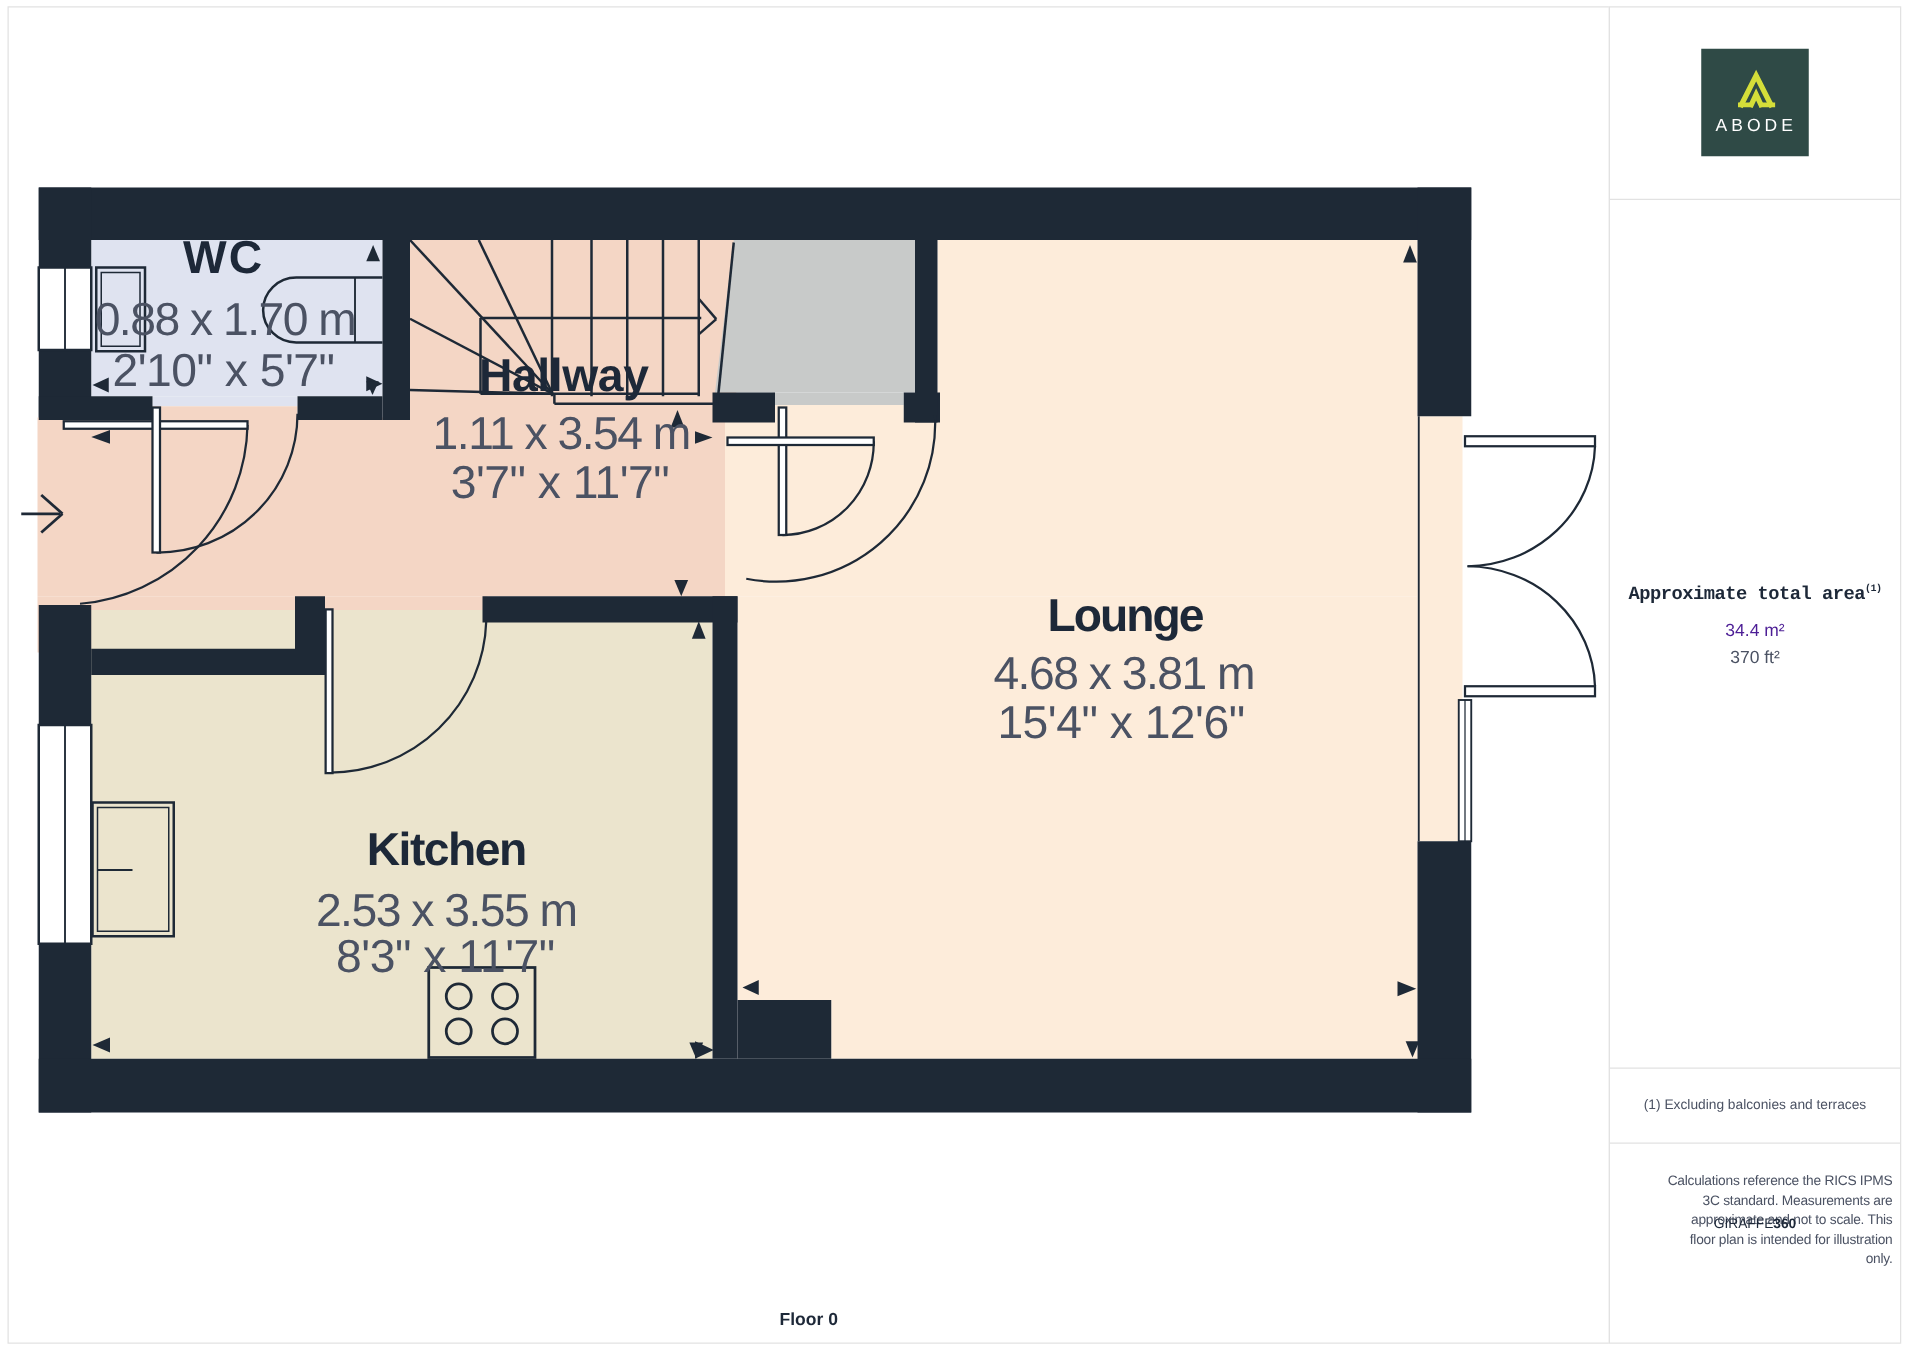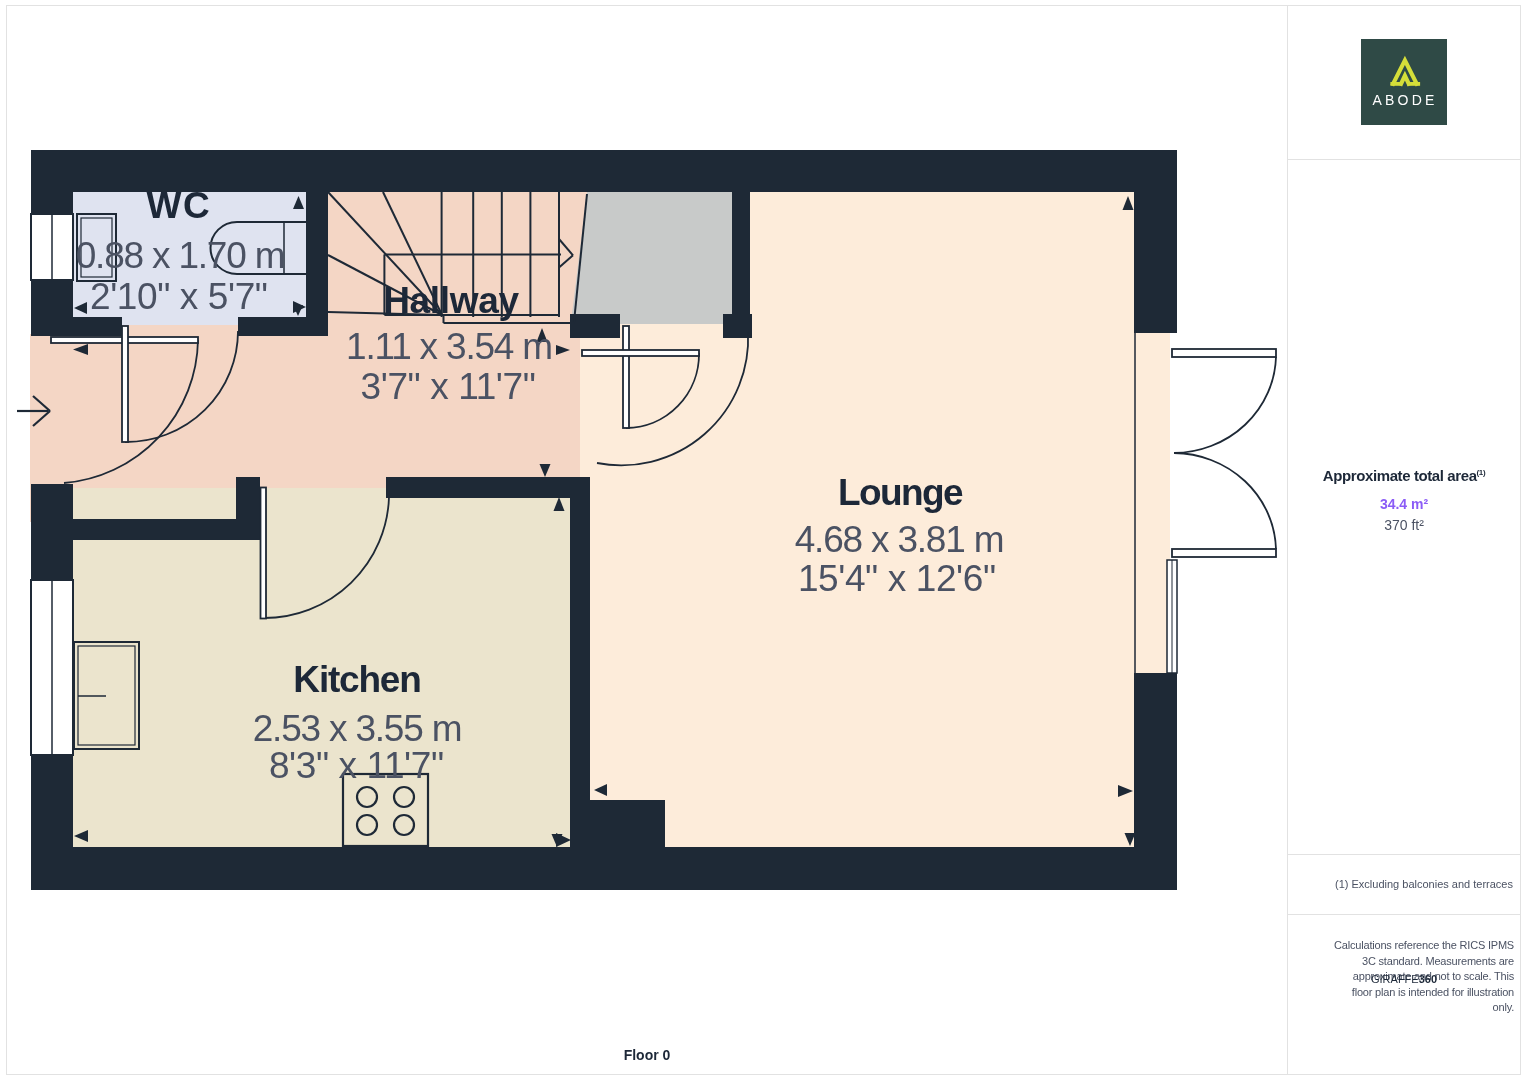--- a/index.html
+++ b/index.html
@@ -190,22 +190,22 @@
       <rect x="29.4" y="43" width="11.6" height="3.8"></rect>
       <rect x="46.3" y="43" width="12.8" height="3.8"></rect>
     </g>
     <text x="44" y="65.5" text-anchor="middle" font-size="14" letter-spacing="3.2" fill="#ffffff" font-family="Liberation Sans, sans-serif">ABODE</text>
   </svg>
 
   <div style="position:absolute;left:1288px;top:159px;width:232px;height:1px;background:#e2e2e2;"></div>
   <div style="position:absolute;left:1288px;top:854px;width:232px;height:1px;background:#e2e2e2;"></div>
   <div style="position:absolute;left:1288px;top:914px;width:232px;height:1px;background:#e2e2e2;"></div>
 
-  <div class="txt" style="left:1404px;top:467px;transform:translateX(-50%);font-size:15px;font-weight:bold;letter-spacing:-0.4px;color:#1d2838;">Approximate total area<span style="font-size:8px;vertical-align:6px;">(1)</span></div>
-  <div class="txt" style="left:1404px;top:496px;transform:translateX(-50%);font-size:14px;color:#8b5cf6;font-weight:bold;">34.4 m²</div>
+  <div class="txt" style="left:1404px;top:467px;transform:translateX(-50%);font-size:15px;font-weight:bold;letter-spacing:-0.4px;color:#1d2838;font-family:Liberation Mono, monospace;">Approximate total area<span style="font-size:8px;vertical-align:6px;">(1)</span></div>
+  <div class="txt" style="left:1404px;top:496px;transform:translateX(-50%);font-size:14px;color:#4c1d95;">34.4 m²</div>
   <div class="txt" style="left:1404px;top:517px;transform:translateX(-50%);font-size:14px;color:#4b5263;text-align:center;">370 ft²</div>
 
-  <div class="txt" style="left:1404px;top:878px;transform:translateX(-50%);font-size:11px;color:#4b5263;margin-left:20px;">(1) Excluding balconies and terraces</div>
+  <div class="txt" style="left:1404px;top:878px;transform:translateX(-50%);font-size:11px;color:#4b5263;">(1) Excluding balconies and terraces</div>
 
   <div style="position:absolute;left:1294px;top:938px;width:220px;text-align:right;font-size:11px;letter-spacing:-0.2px;line-height:15.5px;color:#4b5263;">Calculations reference the RICS IPMS<br>3C standard. Measurements are<br>approximate and not to scale. This<br>floor plan is intended for illustration<br>only.</div>
 
   <div class="txt" style="left:1404px;top:973px;transform:translateX(-50%);font-size:11px;color:#1d2838;">GIRAFFE<b>360</b></div>
 </div>
 
 </body></html>

